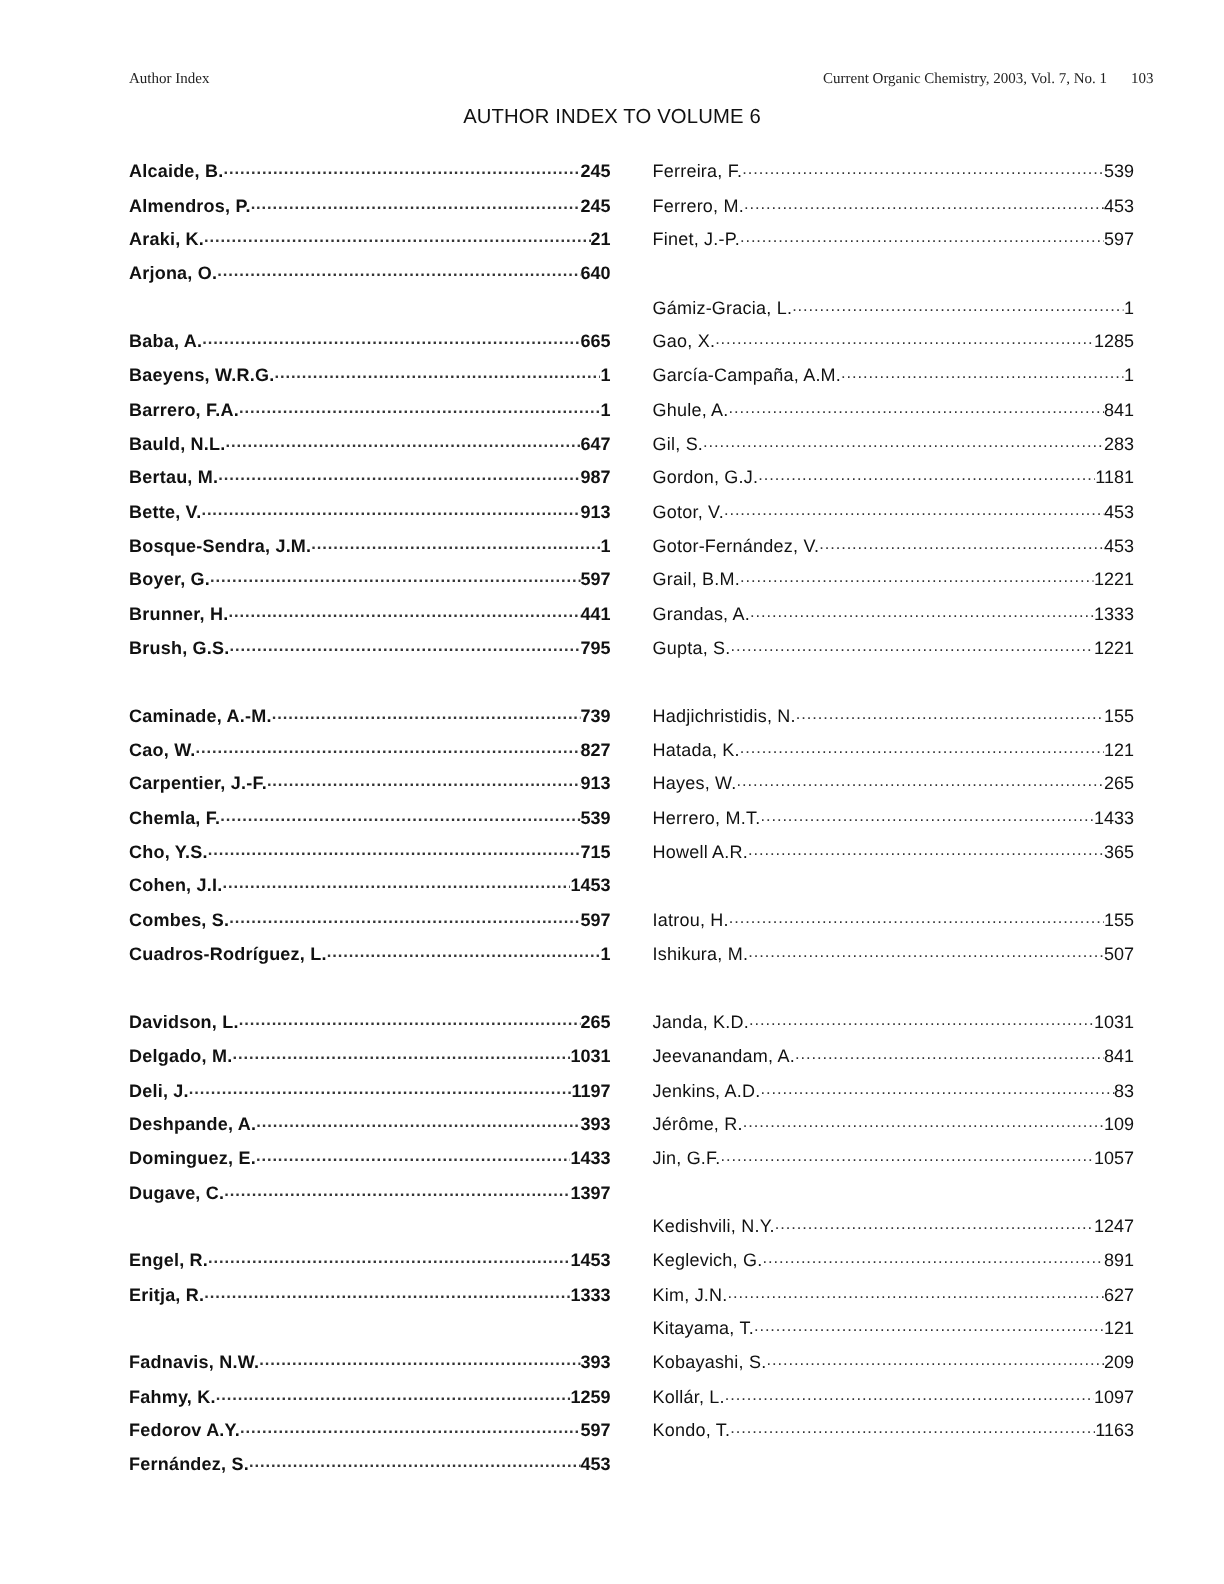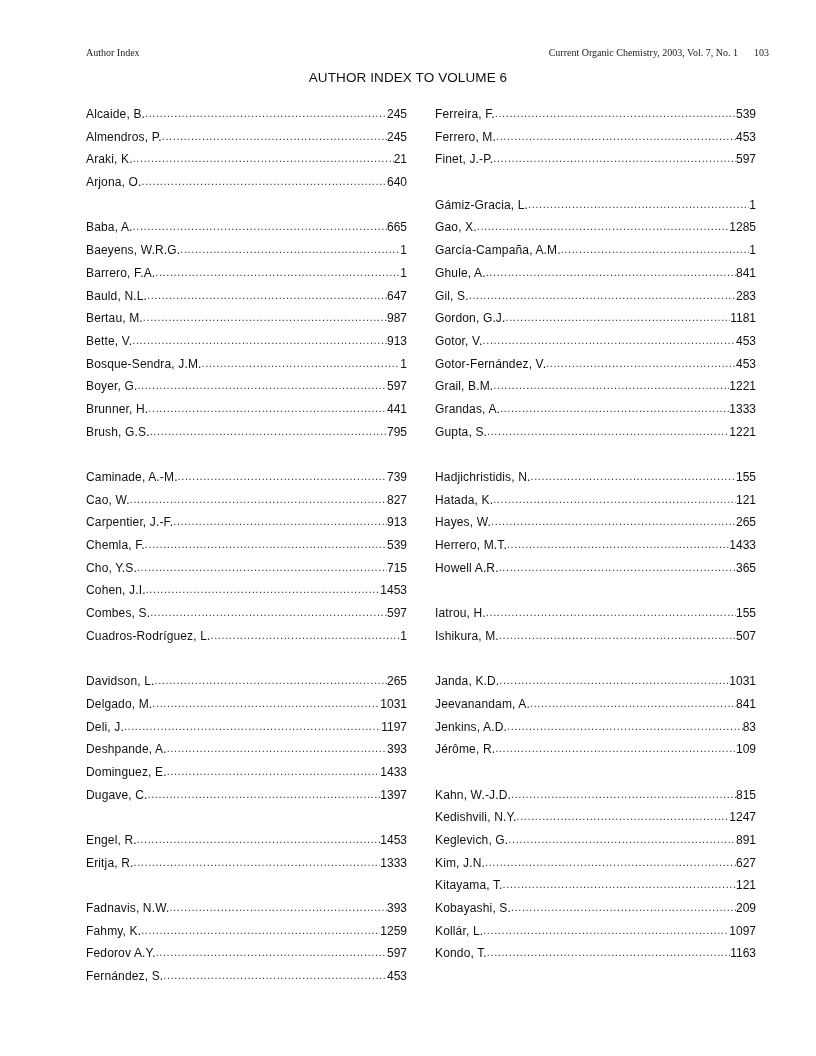--- a/index.html
+++ b/index.html
@@ -5,21 +5,21 @@
   html, body { margin: 0; padding: 0; background: #ffffff; }
   body { width: 816px; height: 1056px; position: relative; overflow: hidden;
          font-family: "Liberation Sans", sans-serif; color: #111; }
   .running-head { position: absolute; top: 47px; font-size: 10px; color: #222; font-family: Liberation Serif, serif; }
   .rh-left { left: 86px; }
   .rh-right { right: 47px; }
   .rh-right .pg { margin-left: 16px; }
   .title { position: absolute; top: 70px; left: 0; width: 100%; text-align: center;
            font-size: 13.5px; letter-spacing: 0.1px; color: #111; }
   .col { position: absolute; top: 106px; width: 321px; }
-  .col-left { left: 86px; }
+  .col-left { left: 86px; font-weight: bold; }
   .col-right { left: 435px; }
   .entry { display: flex; align-items: baseline; height: 22.7px; font-size: 12px;
            white-space: nowrap; overflow: hidden; }
   .entry .name { flex: 0 0 auto; letter-spacing: 0.15px; }
   .entry .leader { flex: 1 1 auto; overflow: hidden; position: relative; height: 12px; }
   .entry .leader::after { content: "........................................................................................................................................................"; 
            position: absolute; left: 0; bottom: -1px; letter-spacing: 0.6px; font-size: 11px; color: #333; }
   .entry .page { flex: 0 0 auto; }
   .gap { height: 22.7px; }
 </style>
@@ -331,26 +331,26 @@
     <div class="entry">
       <span class="name">Jenkins, A.D.</span>
       <span class="leader"></span>
       <span class="page">83</span>
     </div>
     <div class="entry">
       <span class="name">Jérôme, R.</span>
       <span class="leader"></span>
       <span class="page">109</span>
     </div>
-    <div class="gap"></div>
-    <div class="entry">
-      <span class="name">Kahn, W.-J.D.</span>
-      <span class="leader"></span>
-      <span class="page">815</span>
-    </div>
+    <div class="entry">
+      <span class="name">Jin, G.F.</span>
+      <span class="leader"></span>
+      <span class="page">1057</span>
+    </div>
+    <div class="gap"></div>
     <div class="entry">
       <span class="name">Kedishvili, N.Y.</span>
       <span class="leader"></span>
       <span class="page">1247</span>
     </div>
     <div class="entry">
       <span class="name">Keglevich, G.</span>
       <span class="leader"></span>
       <span class="page">891</span>
     </div>

